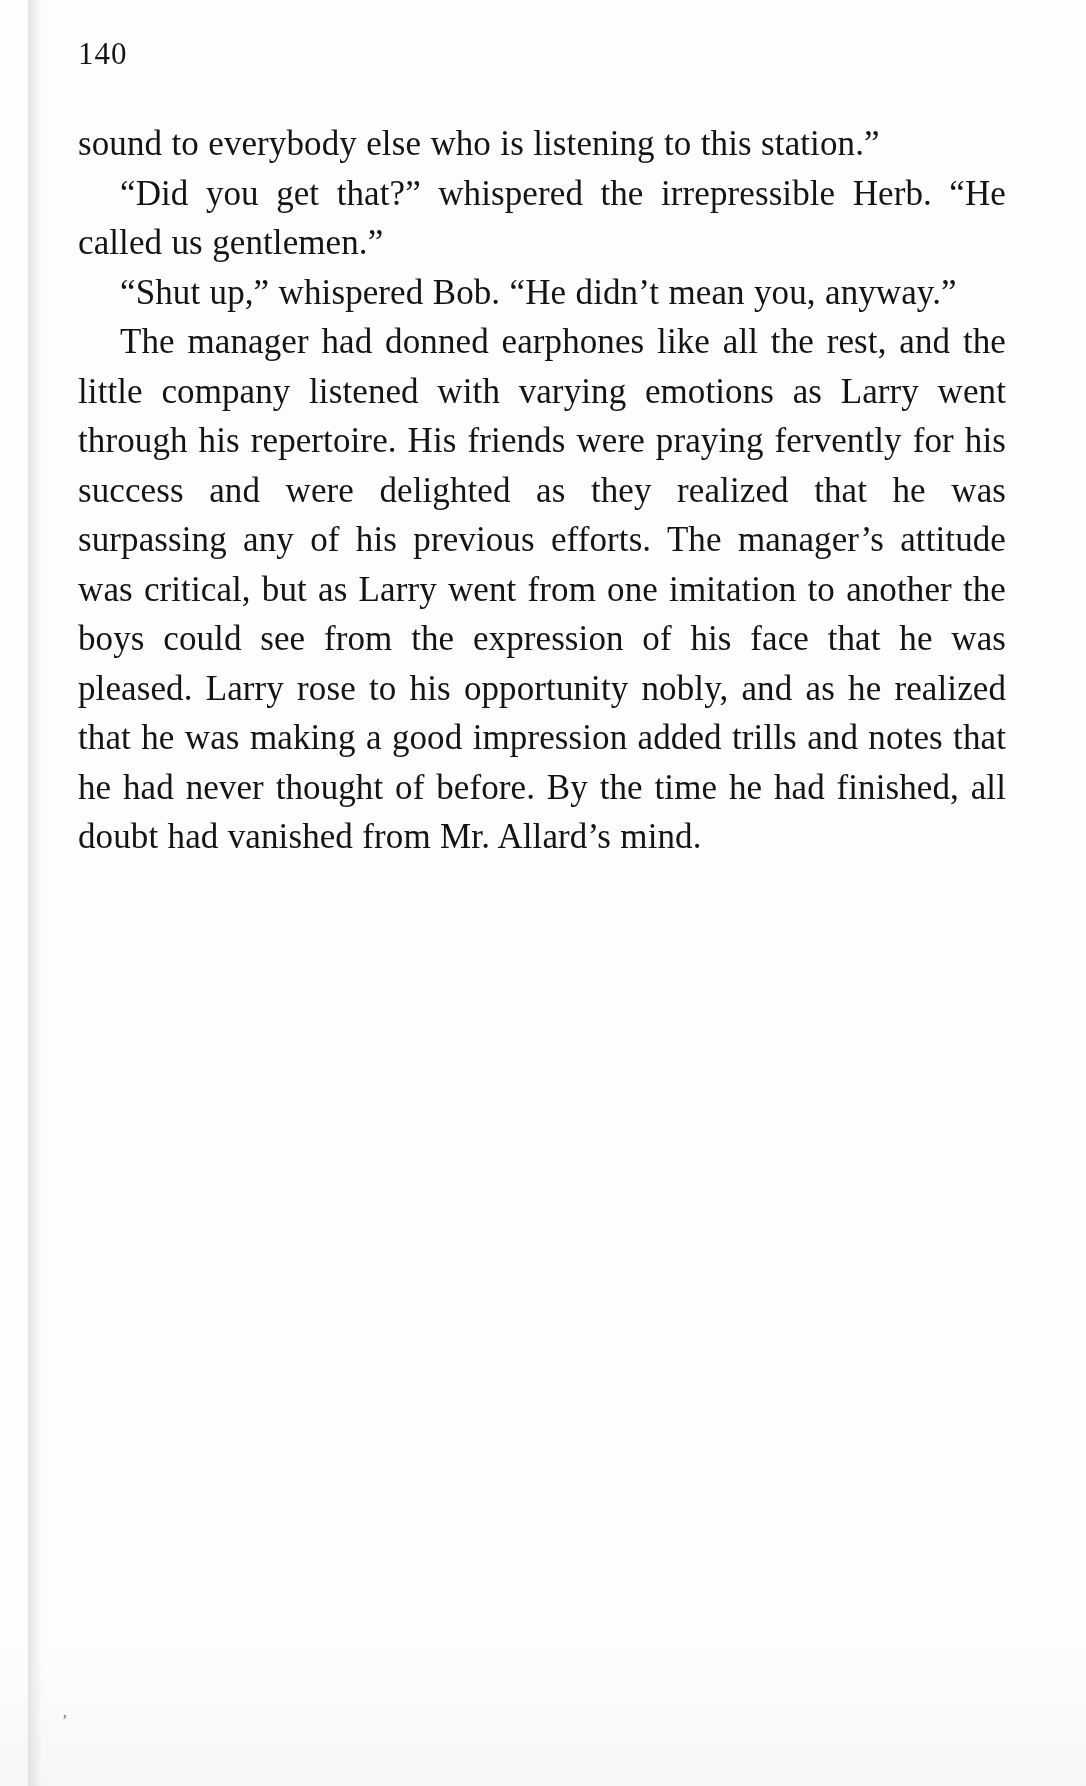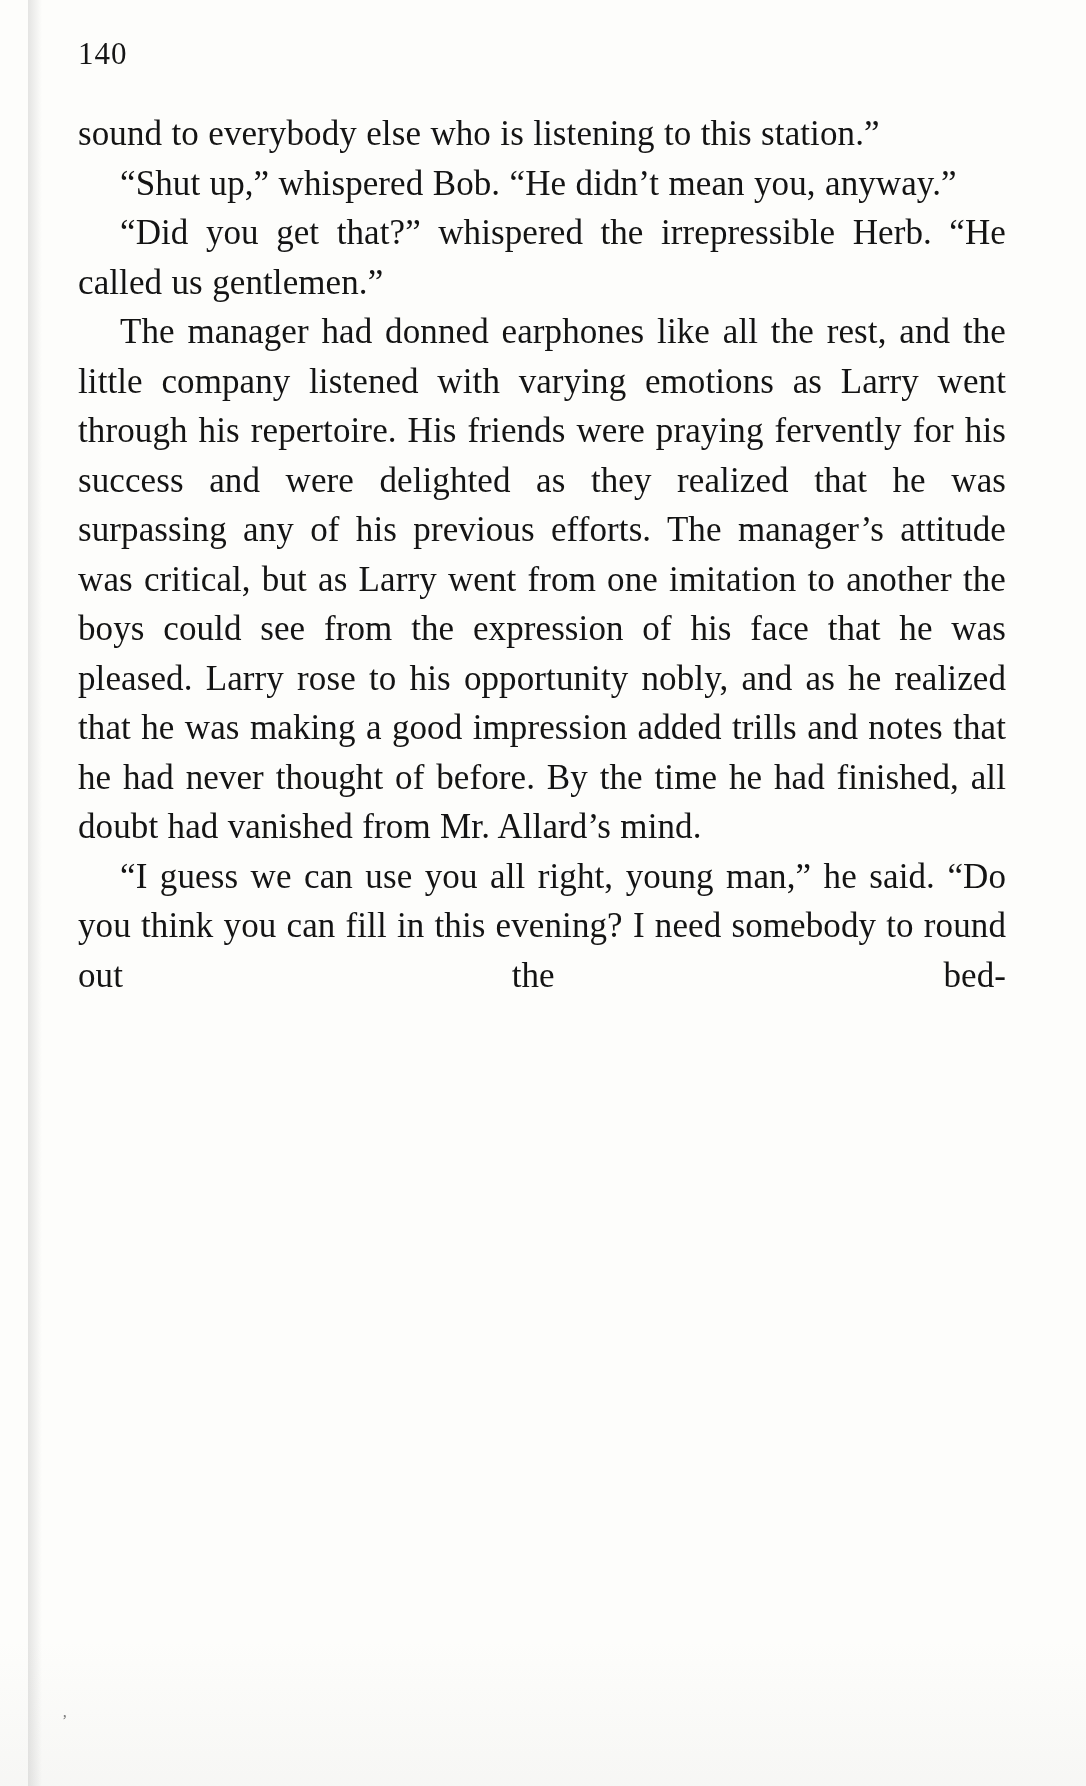--- a/index.html
+++ b/index.html
@@ -61,21 +61,21 @@
     font-family: "Liberation Serif", serif;
     font-style: italic;
     font-weight: 700;
     font-size: 33px;
     letter-spacing: 2.2px;
     color: #141414;
   }
   .textblock {
     position: absolute;
     left: 78px;
-    top: 109px;
+    top: 119px;
     width: 928px;
   }
   p.para {
     margin: 0;
     font-size: 35px;
     line-height: 49.5px;
     text-align: justify;
     text-justify: inter-word;
     letter-spacing: 0.1px;
     word-spacing: 0.5px;
@@ -104,21 +104,20 @@
 
   <div class="scan-edge"></div>
   <div class="scan-edge-bottom"></div>
 
   <div class="running-head">
     <span class="folio">140</span>
   </div>
 
   <div class="textblock">
     <p class="para">sound to everybody else who is listening to this station.”</p>
+    <p class="para indent">“Did you get that?” whispered the irrepressible Herb. “He called us gentlemen.”</p>
     <p class="para indent">“Shut up,” whispered Bob. “He didn’t mean you, anyway.”</p>
-    <p class="para indent">“Did you get that?” whispered the irrepressible Herb. “He called us gentlemen.”</p>
     <p class="para indent">The manager had donned earphones like all the rest, and the little company listened with varying emotions as Larry went through his repertoire. His friends were praying fervently for his success and were delighted as they realized that he was surpassing any of his previous efforts. The manager’s attitude was critical, but as Larry went from one imitation to another the boys could see from the expression of his face that he was pleased. Larry rose to his opportunity nobly, and as he realized that he was making a good impression added trills and notes that he had never thought of before. By the time he had finished, all doubt had vanished from Mr. Allard’s mind.</p>
-    <p class="para indent last-flush">“I guess we can use you all right, young man,” he said. “Do you think you can fill in this evening? I need somebody to round out the bed-</p>
   </div>
 
   <div class="tick">’</div>
 
 </div>
 
 </body></html>

